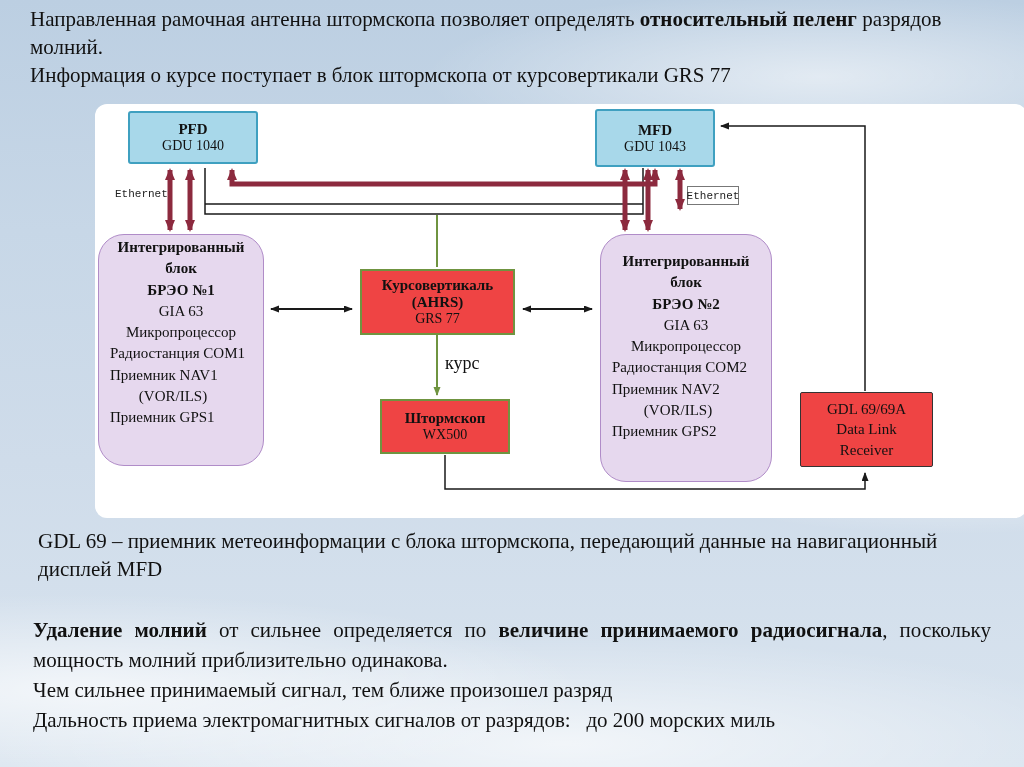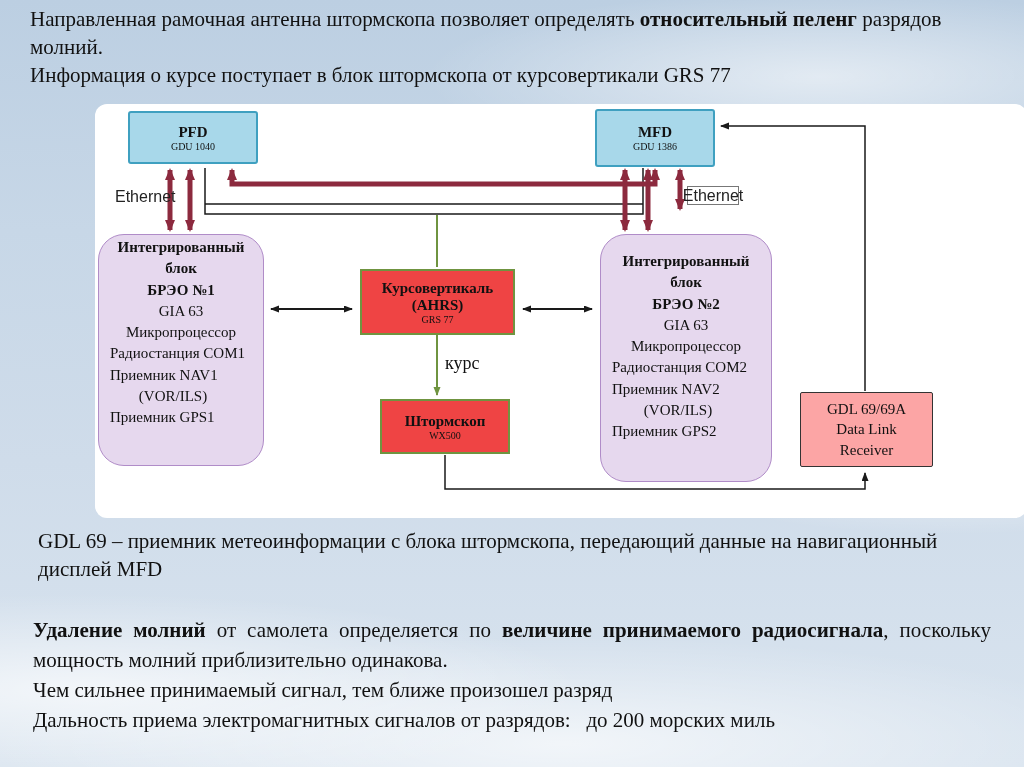--- a/index.html
+++ b/index.html
@@ -15,32 +15,32 @@
       linear-gradient(180deg,#bccfe2 0%,#c7d7e7 30%,#cfdcea 60%,#d9e4ef 100%);
   }
   .intro{position:absolute;left:30px;top:6px;width:966px;font-size:21px;line-height:1.33}
   .panel{position:absolute;left:95px;top:104px;width:932px;height:414px;background:#fff;border-radius:12px}
   .wires{position:absolute;left:0;top:0;z-index:1}
   .box{position:absolute;display:flex;flex-direction:column;align-items:center;justify-content:center;text-align:center;z-index:2}
   .blue{background:#a8d8ea;border:2px solid #3fa0c0;border-radius:3px}
   .pfd{left:33px;top:7px;width:130px;height:53px}
   .mfd{left:500px;top:5px;width:120px;height:58px}
   .b-title{font-weight:bold;font-size:15px}
-  .b-sub{font-size:10px}
+  .b-sub{font-size:14px}
   .green{background:#ef4444;border:2px solid #6f9440}
   .ahrs{left:265px;top:165px;width:155px;height:66px}
   .storm{left:285px;top:295px;width:130px;height:55px}
-  .gdl{left:705px;top:288px;width:133px;height:75px;background:#fca5a5;border:1.5px solid #333;font-size:15px;line-height:1.35;border-radius:2px}
+  .gdl{left:705px;top:288px;width:133px;height:75px;background:#ef4444;border:1.5px solid #333;font-size:15px;line-height:1.35;border-radius:2px}
   .breo{background:#e6d8ee;border:1.5px solid #b08cc8;border-radius:26px;font-size:15px;line-height:1.42;display:block;padding:2px 6px;text-align:center;z-index:2;position:absolute}
   .breo1{left:3px;top:130px;width:166px;height:232px}
   .breo2{left:505px;top:130px;width:172px;height:248px;padding-top:16px}
   .breo div:nth-child(-n+3){font-weight:bold}
   .breo div:nth-child(6),.breo div:nth-child(7),.breo div:nth-child(9){text-align:left;padding-left:5px}
   .breo div:nth-child(8){text-align:center;padding-right:16px}
-  .eth{position:absolute;font-family:Liberation Sans, sans-serif;font-size:16px;z-index:3;color:#222}
+  .eth{position:absolute;font-family:Liberation Mono, monospace;font-size:11px;z-index:3;color:#222}
   .eth-left{left:20px;top:84px}
   .eth-right{left:592px;top:82px;width:52px;height:19px;border:1px solid #777;display:flex;align-items:center;justify-content:center;background:#fff}
   .kurs{position:absolute;left:350px;top:249px;font-size:18px;z-index:2}
   .gdl-note{position:absolute;left:38px;top:527px;width:932px;font-size:21px;line-height:1.35}
   .bottom{position:absolute;left:33px;top:615px;width:958px;font-size:21px;line-height:1.43}
   .bottom .just{text-align:justify}
 </style>
 </head>
 <body>
 
@@ -82,21 +82,21 @@
       </g>
     </svg>
 
     <div class="box blue pfd">
       <div class="b-title">PFD</div>
       <div class="b-sub">GDU 1040</div>
     </div>
 
     <div class="box blue mfd">
       <div class="b-title">MFD</div>
-      <div class="b-sub">GDU 1386</div>
+      <div class="b-sub">GDU 1043</div>
     </div>
 
     <div class="eth eth-left">Ethernet</div>
     <div class="eth eth-right">Ethernet</div>
 
     <div class="breo breo1">
       <div>Интегрированный</div>
       <div>блок</div>
       <div>БРЭО №1</div>
       <div>GIA 63</div>
@@ -138,18 +138,18 @@
       <div>Receiver</div>
     </div>
 
   </div>
 
   <div class="gdl-note">
     <p>GDL 69 – приемник метеоинформации с блока штормскопа, передающий данные на навигационный дисплей MFD</p>
   </div>
 
   <div class="bottom">
-    <p class="just"><b>Удаление молний</b><span> от самолета определяется по </span><b>величине принимаемого радиосигнала</b><span>, поскольку мощность молний приблизительно одинакова.</span></p>
+    <p class="just"><b>Удаление молний</b><span> от сильнее определяется по </span><b>величине принимаемого радиосигнала</b><span>, поскольку мощность молний приблизительно одинакова.</span></p>
     <p>Чем сильнее принимаемый сигнал, тем ближе произошел разряд</p>
     <p>Дальность приема электромагнитных сигналов от разрядов:&nbsp;&nbsp; до 200 морских миль</p>
   </div>
 
 </div>
 
 </body></html>

